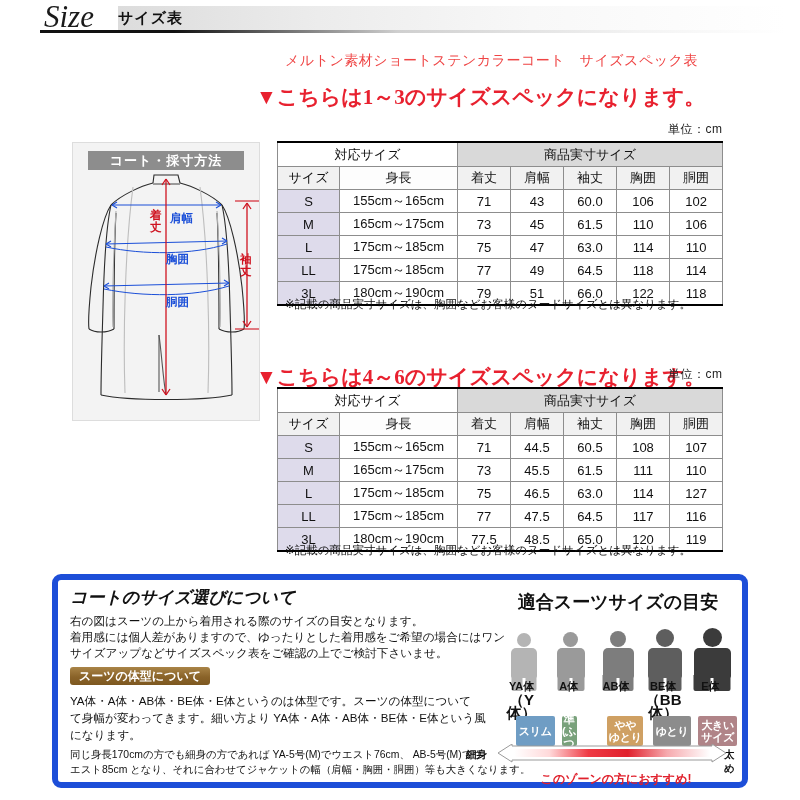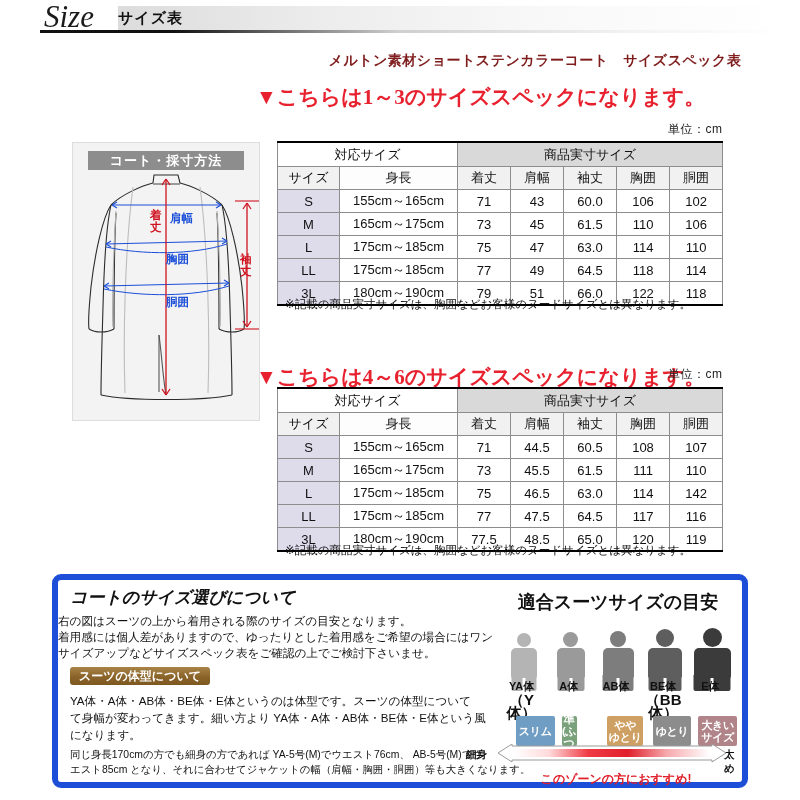--- a/index.html
+++ b/index.html
@@ -59,24 +59,24 @@
     color: #111;
     letter-spacing: 1px;
   }
 
   
   .product-title {
     position: absolute;
     left: 285px;
     top: 52px;
     width: 500px;
-    text-align: center;
+    text-align: left;
     font-size: 14px;
-    font-weight: bold;
-    color: #7f1d1d;
+    font-weight: normal;
+    color: #ef4444;
     letter-spacing: 0.5px;
   }
 
   .red-banner {
     position: absolute;
     font-size: 21px;
     font-weight: bold;
     color: #e8212f;
     letter-spacing: 0px;
     font-family: "Liberation Serif", "DejaVu Serif", serif;
@@ -208,21 +208,21 @@
     top: 6px;
     font-size: 17px;
     font-weight: bold;
     font-style: italic;
     color: #111;
     font-family: "Liberation Serif", "DejaVu Serif", serif;
     letter-spacing: 0px;
   }
   .panel-para {
     position: absolute;
-    left: 0;
+    left: 12px;
     font-size: 11.6px;
     color: #111;
     line-height: 16px;
     white-space: nowrap;
   }
   .panel-para-1 { top: 33px; }
   .panel-para-2 { top: 49px; }
   .panel-para-3 { top: 65px; }
 
   .panel-tag {
@@ -581,21 +581,21 @@
         <td class="val-cell">111</td>
         <td class="val-cell">110</td>
       </tr>
       <tr>
         <td class="size-cell">L</td>
         <td class="height-cell">175cm～185cm</td>
         <td class="val-cell">75</td>
         <td class="val-cell">46.5</td>
         <td class="val-cell">63.0</td>
         <td class="val-cell">114</td>
-        <td class="val-cell">142</td>
+        <td class="val-cell">127</td>
       </tr>
       <tr>
         <td class="size-cell">LL</td>
         <td class="height-cell">175cm～185cm</td>
         <td class="val-cell">77</td>
         <td class="val-cell">47.5</td>
         <td class="val-cell">64.5</td>
         <td class="val-cell">117</td>
         <td class="val-cell">116</td>
       </tr>

